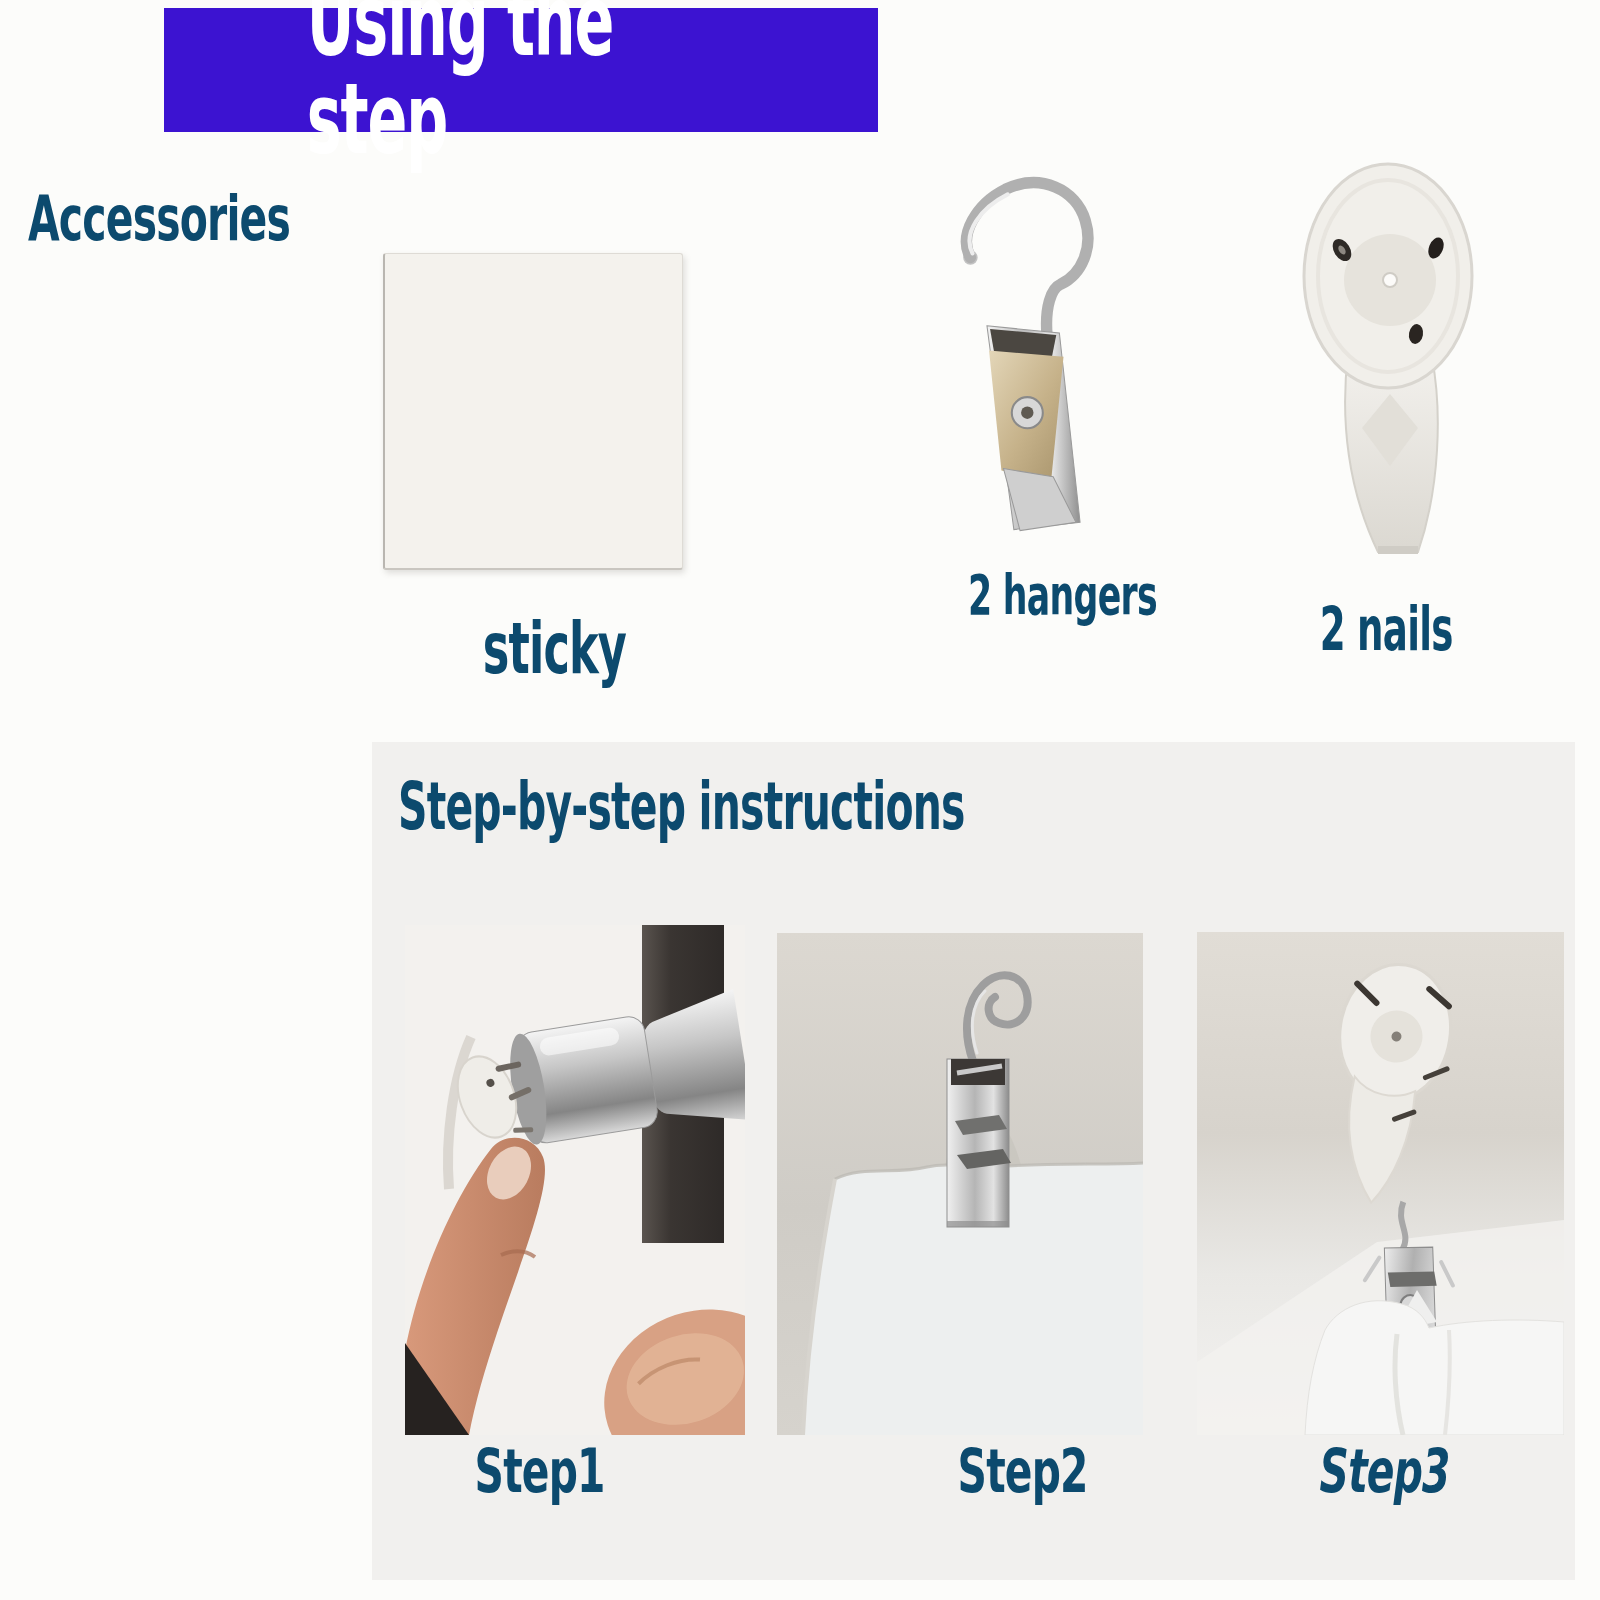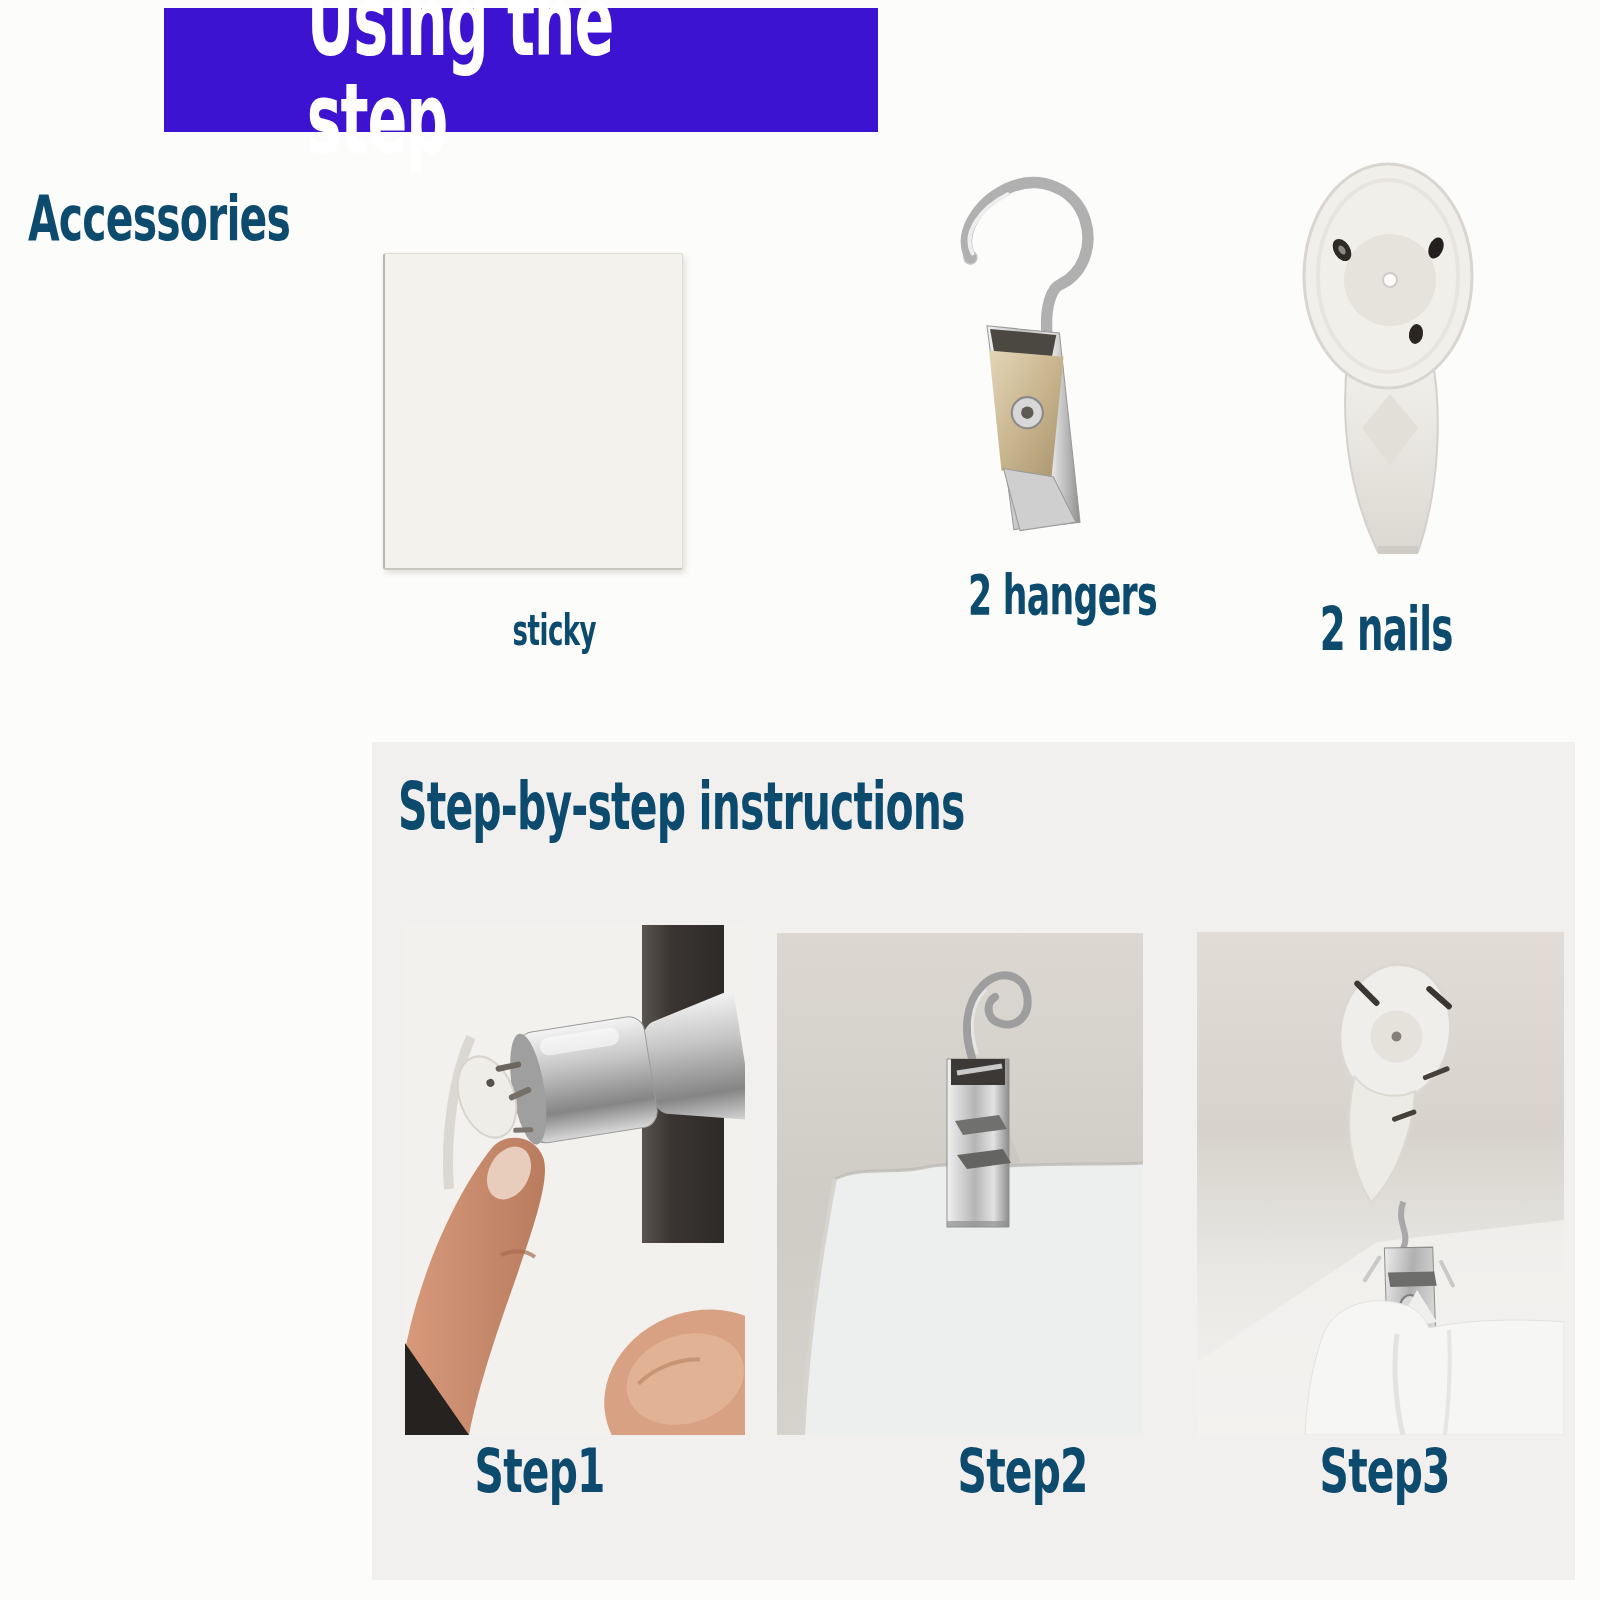--- a/index.html
+++ b/index.html
@@ -17,21 +17,21 @@
   #banner-text{color:#ffffff;font-weight:bold;font-size:98px;line-height:1;
           display:inline-block;transform:scaleX(0.60);letter-spacing:-2px;}
 
   #accessories-heading{left:28px;top:182px;font-size:62px;}
   #accessories-heading .tx{transform:scaleX(0.66);}
 
   
   #sticky-pad{left:383px;top:253px;width:297px;height:314px;background:#f4f2ed;
      border:1px solid #dedbd5;border-left:2px solid #b9b6b0;border-bottom:2px solid #c9c6c0;
      border-radius:3px;box-shadow:2px 3px 6px rgba(90,85,78,.18);}
-  #sticky-label{left:404px;top:606px;width:300px;font-size:42px;}
+  #sticky-label{left:404px;top:606px;width:300px;font-size:72px;}
   #sticky-label .tx{transform:scaleX(0.62);}
 
   #hanger-icon{left:958px;top:152px;width:150px;height:385px;}
   #hangers-label{left:910px;top:562px;width:300px;font-size:56px;}
   #hangers-label .tx{transform:scaleX(0.62);}
 
   #nail-icon{left:1300px;top:158px;width:175px;height:412px;}
   #nails-label{left:1236px;top:594px;width:300px;font-size:60px;}
   #nails-label .tx{transform:scaleX(0.62);}
 
@@ -42,21 +42,21 @@
   .photo{position:absolute;overflow:hidden;}
   #photo-step1{left:405px;top:925px;width:340px;height:510px;}
   #photo-step2{left:777px;top:933px;width:366px;height:502px;}
   #photo-step3{left:1197px;top:932px;width:367px;height:503px;}
   .photo svg{display:block;width:100%;height:100%;}
 
   .step-lbl{top:1436px;width:300px;font-size:60px;}
   .step-lbl .tx{transform:scaleX(0.68);}
   #step1-label{left:390px;}
   #step2-label{left:818px;text-align:right;}
-  #step3-label{left:1235px;}
+  #step3-label{left:1235px;font-style:italic;}
 </style>
 </head>
 <body>
 
 <div id="banner" class="abs">
   <span id="banner-text">Using the step</span>
 </div>
 
 <div id="accessories-heading" class="lbl lft">
   <span class="tx">Accessories</span>

